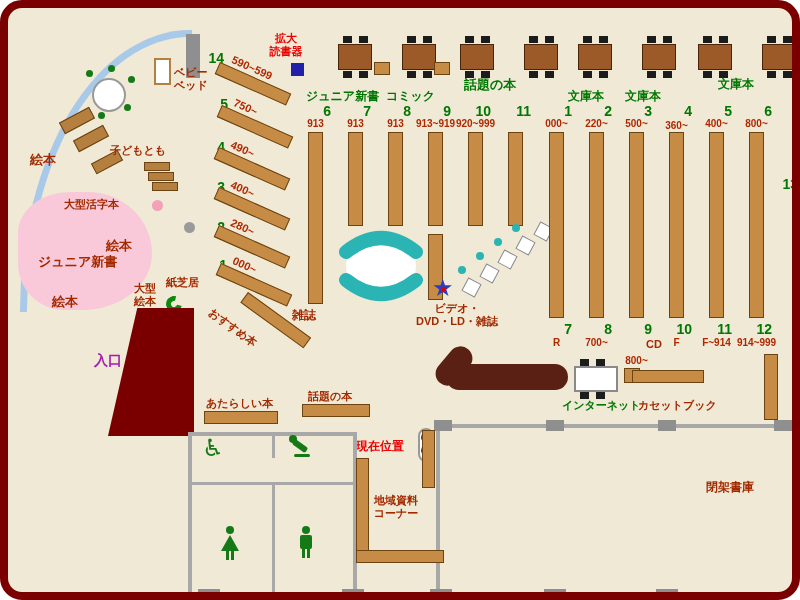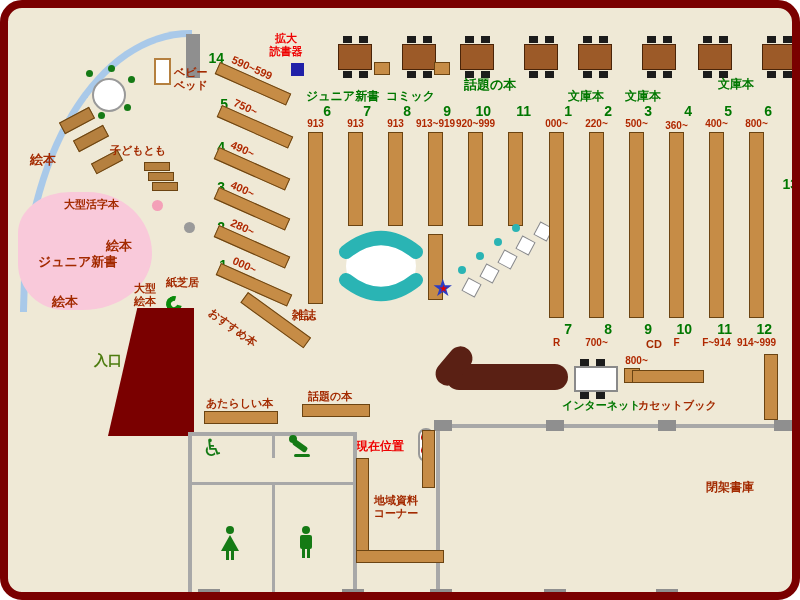--- a/index.html
+++ b/index.html
@@ -3,21 +3,21 @@
 <meta charset="utf-8">
 <style>
   *{margin:0;padding:0;box-sizing:border-box}
   body{font-family:"Liberation Sans","DejaVu Sans",sans-serif;background:#fff}
   #map{position:relative;width:800px;height:600px;background:#efe9d6;border:8px solid #7a0000;border-radius:22px;overflow:hidden}
   .abs{position:absolute}
   .lbl{position:absolute;font-weight:bold;white-space:nowrap;line-height:1.2}
   .g{color:#007700}
   .m{color:#a32a00}
   .red{color:#ee0000}
-  .blue{color:#4d7c0f}
+  .blue{color:#a21caf}
   .ctr{text-align:center;white-space:normal}.s11{font-size:11px}.s12{font-size:12px}.s13{font-size:13px}.s14{font-size:14px}.s15{font-size:15px}.s16{font-size:16px}
   .shelf{position:absolute;background:#c68c46;border:1px solid #6b4412}
   .wall{position:absolute;background:#a8a8a8}
   .pillar{position:absolute;background:#8f8f8f}
   .table{position:absolute;width:34px;height:26px;background:#9c5a28;border:1px solid #4a2408}
   .table:before,.table:after{content:"";position:absolute;width:9px;height:7px;background:#1c1c1c;left:4px;box-shadow:16px 0 0 #1c1c1c}
   .table:before{top:-9px}
   .table:after{bottom:-9px}
   .itable{background:#fff;border:2px solid #8a8a8a}
   .num{position:absolute;color:#007700;font-weight:bold;font-size:14px;text-align:right}
@@ -169,20 +169,24 @@
   <div class="pent" style="left:510px;top:230px"></div>
   <div class="pent" style="left:528px;top:216px"></div>
   <div class="dot" style="left:450px;top:258px;width:8px;height:8px;background:#2ab4b4"></div>
   <div class="dot" style="left:468px;top:244px;width:8px;height:8px;background:#2ab4b4"></div>
   <div class="dot" style="left:486px;top:230px;width:8px;height:8px;background:#2ab4b4"></div>
   <div class="dot" style="left:504px;top:216px;width:8px;height:8px;background:#2ab4b4"></div>
 
   <div class="abs" style="left:424px;top:268px;width:26px;height:26px">
     <span class="abs" style="font-size:24px;color:#2b3cc4;line-height:1">★</span>
     <span class="abs" style="left:7px;top:8px;font-size:10px;color:#e00000;line-height:1">★</span>
+  </div>
+  <div class="lbl m s11 ctr" style="left:396px;top:294px;width:106px">
+    <span>ビデオ・</span><br>
+    <span>DVD・LD・雑誌</span>
   </div>
   <div class="lbl m s12" style="left:284px;top:300px">雑誌</div>
 
   <div class="num" style="left:534px;top:95px;width:30px">1</div>
   <div class="range" style="left:521px;top:110px;width:55px">000~</div>
   <div class="num" style="left:574px;top:95px;width:30px">2</div>
   <div class="range" style="left:561px;top:110px;width:55px">220~</div>
   <div class="num" style="left:614px;top:95px;width:30px">3</div>
   <div class="range" style="left:601px;top:110px;width:55px">500~</div>
   <div class="num" style="left:654px;top:95px;width:30px">4</div>

